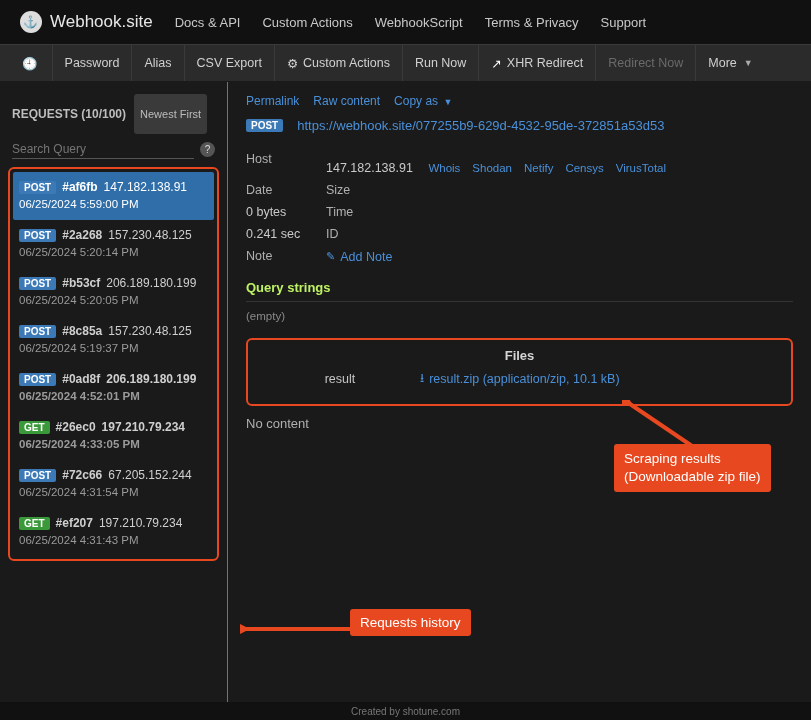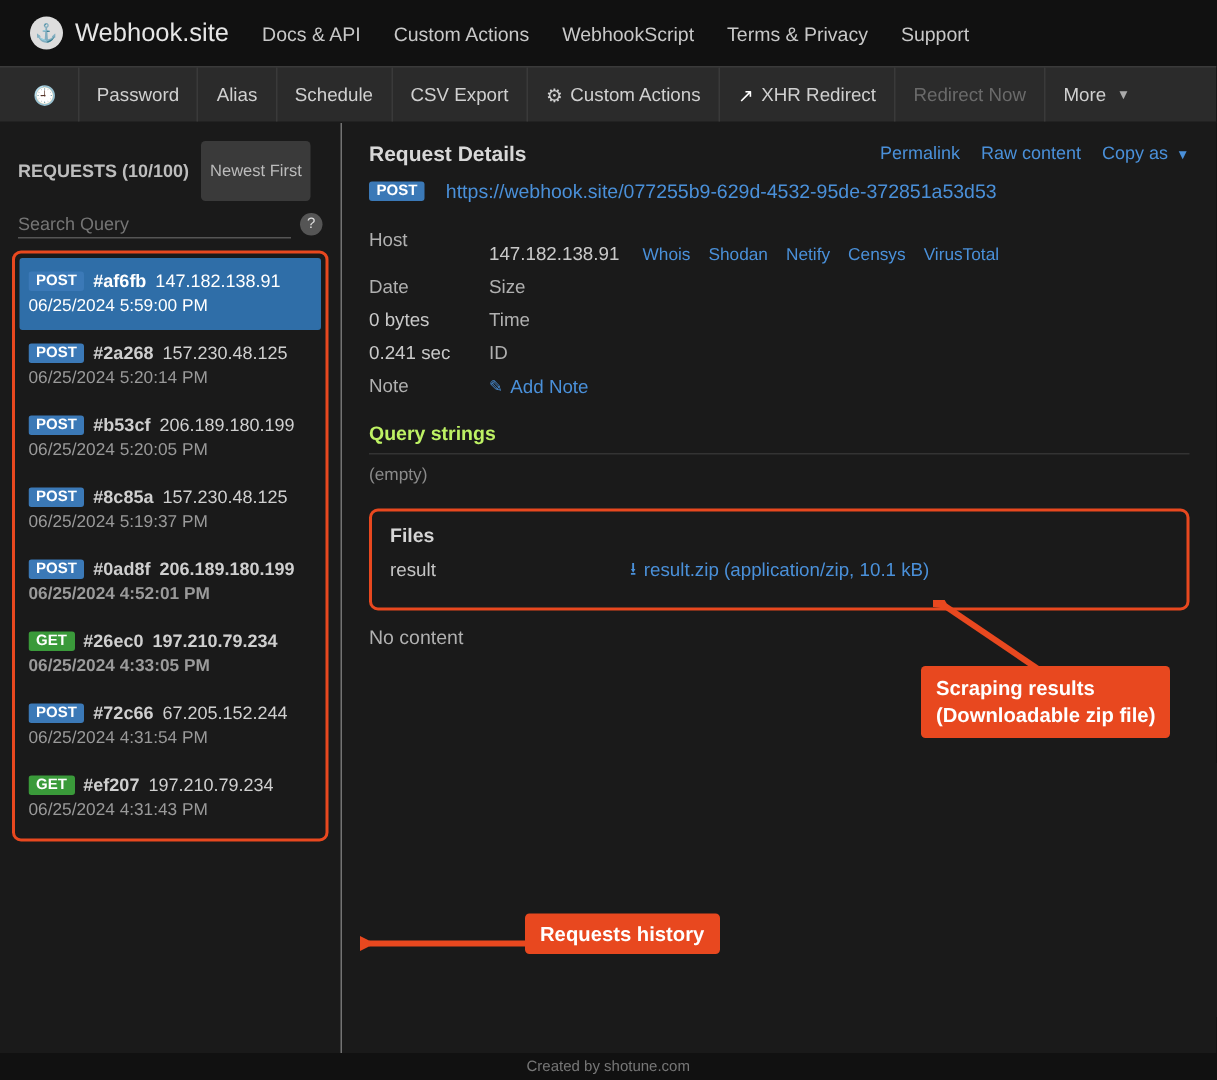--- a/index.html
+++ b/index.html
@@ -133,33 +133,34 @@
   .pencil { font-size:11px; }
 
   .section-title { color:#bef264; font-weight:bold; font-size:13px; margin:16px 0 4px 0; border-bottom:1px solid #333; padding-bottom:6px;}
   .empty { color:#8a8a8a; font-size:11.5px; padding:4px 0 2px 0;}
 
   .files-box {
     border: 2px solid #e8481f;
     border-radius:6px;
     padding: 8px 12px 14px 12px;
     margin-top:14px;
+    text-align:center;
   }
   .files-title { color:#d6d6d6; font-weight:bold; font-size:13px; margin-bottom:6px;}
   .file-row { display:flex; align-items:center; font-size:12.5px; }
   .file-row .fname { width:160px; color:#c5c5c5;}
   .file-row .flink { color:#4a90d9; cursor:pointer; display:inline-flex; gap:5px; align-items:center;}
   .dl-icn { font-size:12px;}
   .nocontent { color:#b0b0b0; margin-top:10px; font-size:13px;}
 
   
   .annot {
     position:absolute;
     background:#e8481f; color:#fff;
-    font-size:13.5px; font-weight:bold;
+    font-size:13.5px; font-weight:normal;
     padding:6px 10px; border-radius:3px;
     pointer-events:none;
   }
   .annot.hist { left:350px; top:609px; }
   .annot.scrape { left:614px; top:444px; line-height:1.35; }
   .arrow-h {
     position:absolute; pointer-events:none;
     left:240px; top:619px;
   }
   .arrow-s {
@@ -193,29 +194,29 @@
   <div class="tbtn clock">
     <span>🕘</span>
   </div>
   <div class="tbtn">
       <span>Password</span>
     </div>
   <div class="tbtn">
       <span>Alias</span>
     </div>
   <div class="tbtn">
-      <span>Schedule</span>
-    </div>
-  <div class="tbtn">
       <span>CSV Export</span>
     </div>
   <div class="tbtn">
     <span>⚙</span>
     <span>Custom Actions</span>
   </div>
+  <div class="tbtn">
+      <span>Run Now</span>
+    </div>
   <div class="tbtn">
     <span style="filter:brightness(1.6);">↗</span>
     <span>XHR Redirect</span>
   </div>
   <div class="tbtn disabled">
       <span>Redirect Now</span>
     </div>
   <div class="tbtn" style="border-right:none;">
     <span>More</span>
       <span class="caret">▼</span>
@@ -296,21 +297,20 @@
             <span class="hash">#ef207</span>
             <span class="ip">197.210.79.234</span>
           </div>
           <div class="ts">06/25/2024 4:31:43 PM</div>
         </div>
       </div>
   </div>
 
   <div class="details">
     <div class="details-header">
-      <div class="details-title">Request Details</div>
       <div class="header-links">
         <span>Permalink</span>
         <span>Raw content</span>
         <span><span>Copy as</span> <span class="caret">▼</span></span>
       </div>
     </div>
 
     <div class="url-pill-row">
       <span class="method post">POST</span>
       <a>https://webhook.site/077255b9-629d-4532-95de-372851a53d53</a>

